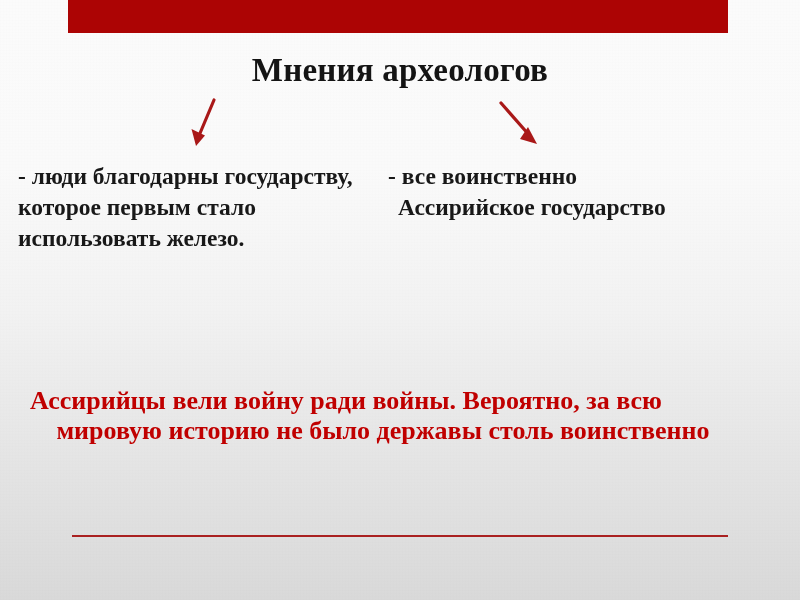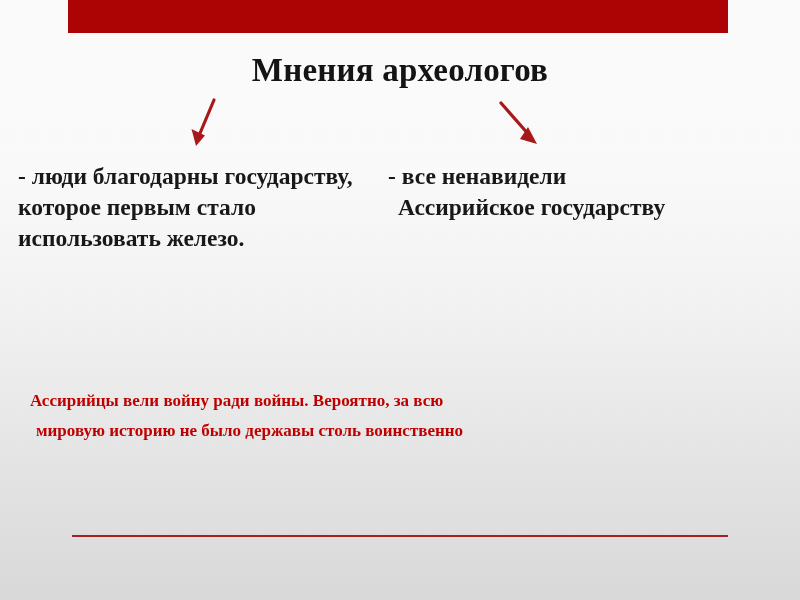--- a/index.html
+++ b/index.html
@@ -76,27 +76,27 @@
   .col-left  { left: 18px;  top: 161px; width: 340px; }
   .col-right { left: 388px; top: 161px; width: 400px; }
   .col-right .indent { padding-left: 10px; display: block; }
 
   .red-block {
     position: absolute;
     left: 30px;
     top: 386px;
     width: 700px;
     color: #c00000;
-    font-size: 17px;
+    font-size: 26px;
     font-weight: bold;
     line-height: 30px;
     font-family: "Liberation Serif", "DejaVu Serif", serif;
   }
   .red-block .rl { display: block; white-space: nowrap; }
-  .red-block .rl + .rl { padding-left: 6px; }
+  .red-block .rl + .rl { padding-left: 6px; text-align: center; }
 
   .rule {
     position: absolute;
     left: 72px;
     top: 535px;
     width: 656px;
     height: 2px;
     background: #a92020;
   }
 </style>
@@ -122,22 +122,22 @@
   </svg>
 
   <div class="col-text col-left">
     <span>- люди благодарны</span>
     <span>государству, которое</span>
     <span>первым стало</span>
     <span>использовать железо.</span>
   </div>
 
   <div class="col-text col-right">
-    <span>- все ненавидели</span>
-    <span class="indent">Ассирийское государству</span>
+    <span>- все воинственно</span>
+    <span class="indent">Ассирийское государство</span>
   </div>
 
   <div class="red-block">
     <span class="rl">Ассирийцы вели войну ради войны. Вероятно, за всю</span>
     <span class="rl">мировую историю не было державы столь воинственно</span>
   </div>
 
   <div class="rule"></div>
 
 </div>

